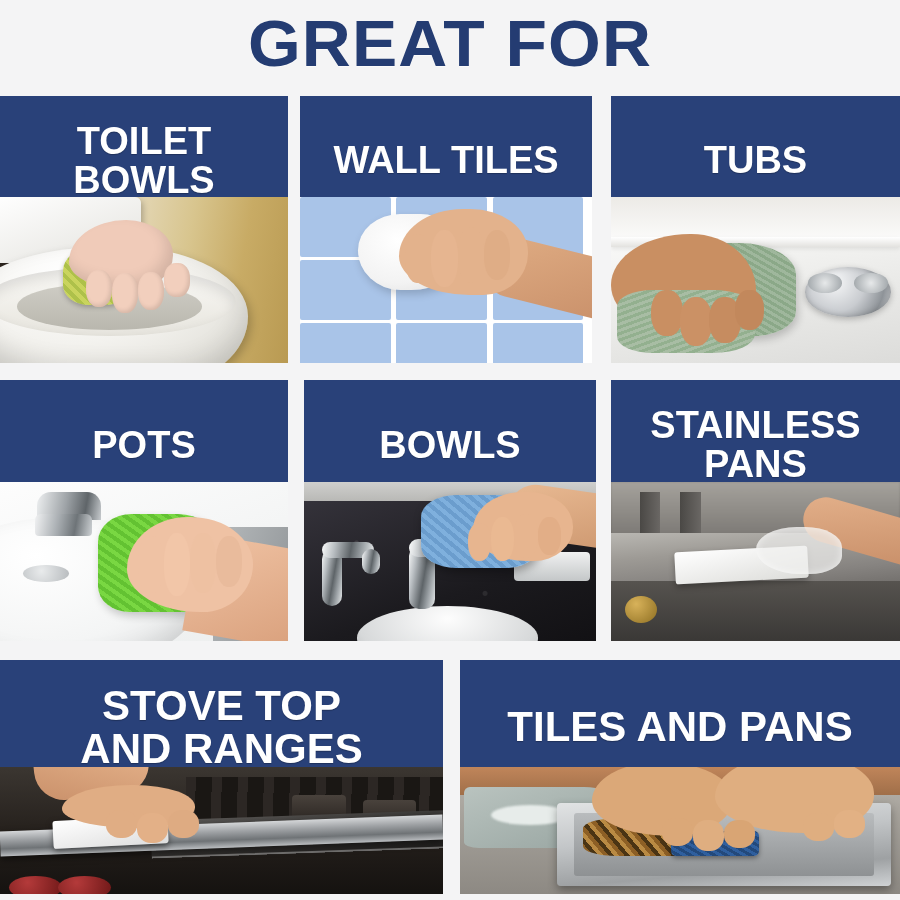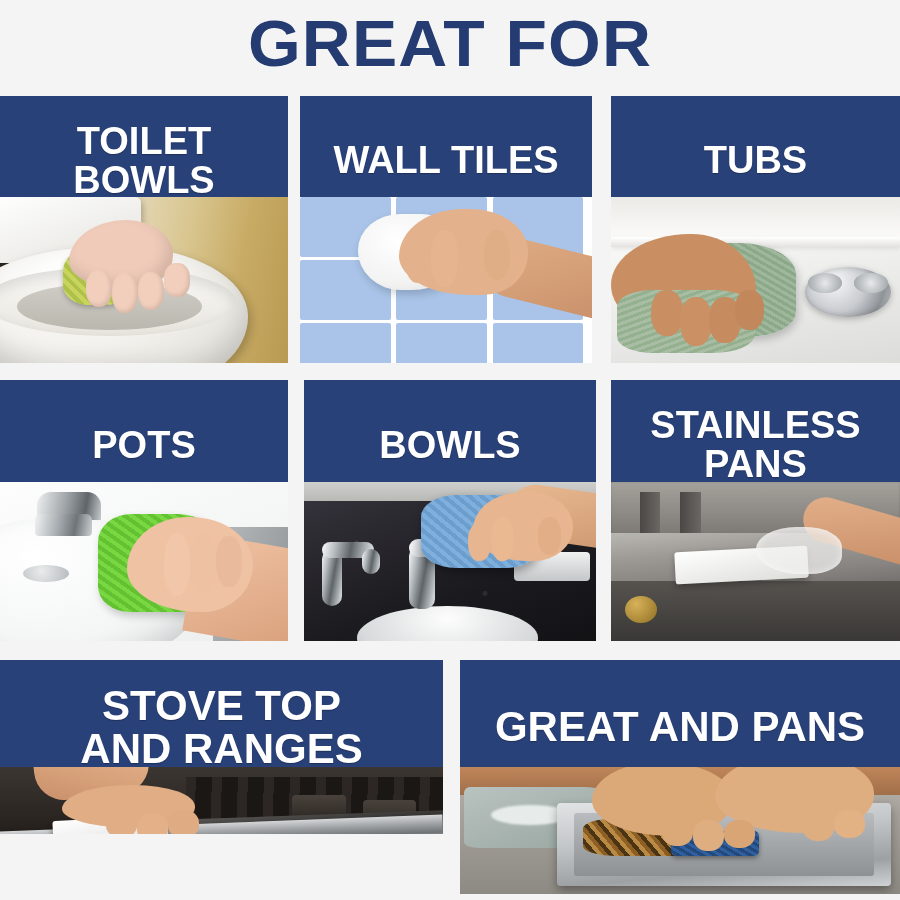--- a/index.html
+++ b/index.html
@@ -424,21 +424,21 @@
         <div class="ss-arm"></div>
         <div class="ss-glove"></div>
       </div>
     </div>
     <div class="card-banner" style="height:102px;">
       <span class="banner-text">STAINLESS
 PANS</span>
     </div>
   </div>
 
-  <div class="card two-line big" style="left:0px; top:660px; width:443px; height:174px;">
+  <div class="card two-line big" style="left:0px; top:660px; width:443px; height:234px;">
     <div class="photo" style="top:107px; height:127px;">
       <div class="scene">
         <div class="st-bg"></div>
         <div class="st-grate"></div>
         <div class="st-burner" style="right:6%;  top:26%; width:12%; height:26%;"></div>
         <div class="st-burner" style="right:22%; top:22%; width:12%; height:26%;"></div>
         <div class="st-rail2"></div>
         <div class="st-rail"></div>
         <div class="st-arm"></div>
         <div class="st-pad"></div>
@@ -470,17 +470,17 @@
         <div class="hand pp-hand-l"></div>
         <div class="hand pp-hand-r"></div>
         <div class="finger" style="left:46%; top:40%; width:7%; height:22%; background:#dba878;"></div>
         <div class="finger" style="left:53%; top:42%; width:7%; height:24%; background:#dfae80;"></div>
         <div class="finger" style="left:60%; top:42%; width:7%; height:22%; background:#d9a574;"></div>
         <div class="finger" style="left:78%; top:36%; width:7%; height:22%; background:#dfae80;"></div>
         <div class="finger" style="left:85%; top:34%; width:7%; height:22%; background:#e2b184;"></div>
       </div>
     </div>
     <div class="card-banner" style="height:107px;">
-      <span class="banner-text">GREAT AND PANS</span>
+      <span class="banner-text">TILES AND PANS</span>
     </div>
   </div>
 
 </div>
 
 </body></html>

